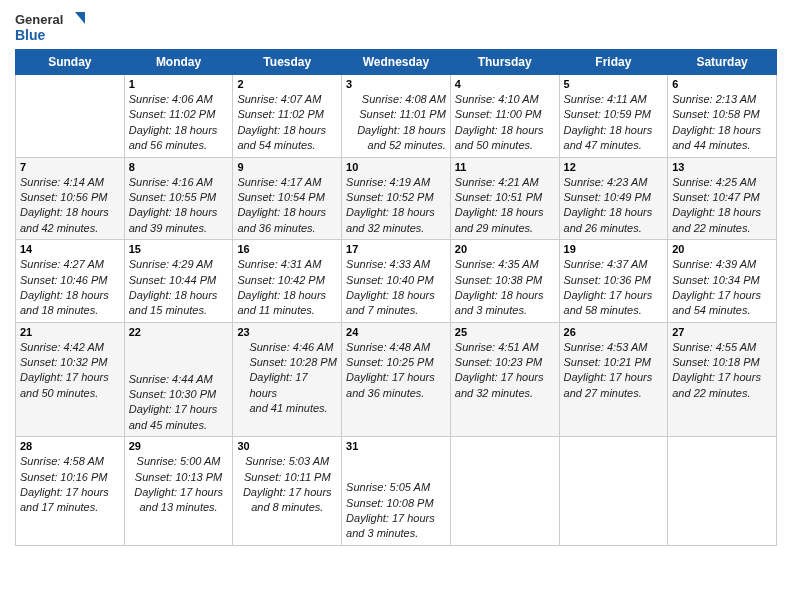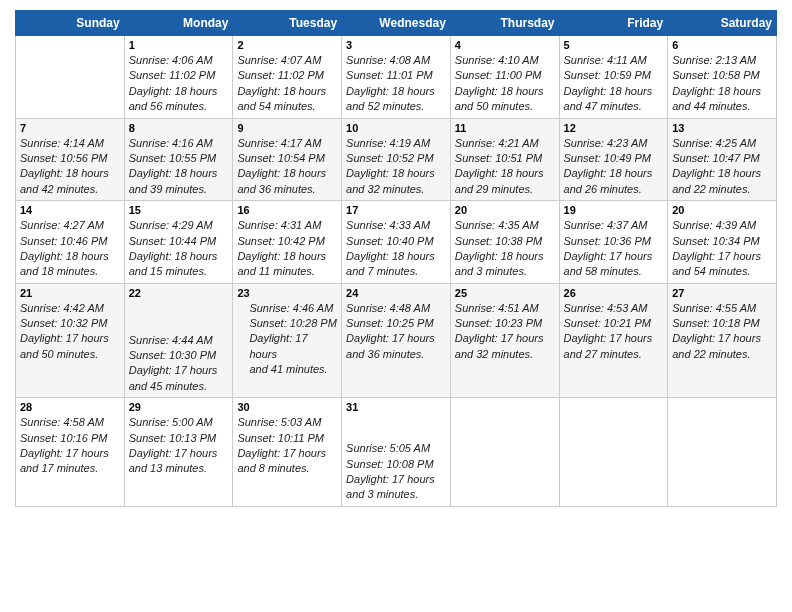--- a/index.html
+++ b/index.html
@@ -41,21 +41,21 @@
     }
     table {
       width: 100%;
       border-collapse: collapse;
       font-size: 10px;
     }
     thead tr th {
       background-color: #1a5fa8;
       color: #fff;
       padding: 5px 4px;
-      text-align: right;
+      text-align: center;
       font-size: 12px;
       font-weight: bold;
       border: 1px solid #1a5fa8;
     }
     tbody tr td {
       border: 1px solid #ccc;
       vertical-align: top;
       padding: 3px 4px;
       width: calc(100% / 7);
       min-height: 72px;
@@ -76,20 +76,33 @@
       font-size: 11px;
       line-height: 1.4;
       color: #222;
       font-style: italic;
     }
   </style>
 </head>
 <body>
 
 <div class="page">
+  <div class="header">
+    <div class="logo">
+    <svg width="70" height="35" viewBox="0 0 70 35" xmlns="http://www.w3.org/2000/svg">
+      <text x="0" y="14" font-size="13" font-weight="bold" font-family="Arial,sans-serif" fill="#333">General</text>
+      <text x="0" y="30" font-size="14" font-weight="bold" font-family="Arial,sans-serif" fill="#1a5fa8">Blue</text>
+      <polygon points="60,2 70,2 70,14" fill="#1a5fa8"></polygon>
+    </svg>
+  </div>
+    <div class="title-block">
+      <div class="month-year"></div>
+      <div class="location"></div>
+    </div>
+  </div>
 
   <table>
     <thead>
       <tr>
 
       <th>Sunday</th>
           <th>Monday</th>
           <th>Tuesday</th>
           <th>Wednesday</th>
           <th>Thursday</th>
@@ -109,21 +122,21 @@
           </td>
           <td>
             <span class="day-num">2</span>
             <div class="cell-content" style="white-space: pre-line;">Sunrise: 4:07 AM
 Sunset: 11:02 PM
 Daylight: 18 hours
 and 54 minutes.</div>
           </td>
           <td>
             <span class="day-num">3</span>
-            <div class="cell-content" style="white-space: pre-line;">Sunrise: 4:08 AM
+            <div class="cell-content" style="white-space: pre-line; text-align: right;">Sunrise: 4:08 AM
 Sunset: 11:01 PM
 Daylight: 18 hours
 and 52 minutes.</div>
           </td>
           <td>
             <span class="day-num">4</span>
             <div class="cell-content" style="white-space: pre-line;">Sunrise: 4:10 AM
 Sunset: 11:00 PM
 Daylight: 18 hours
 and 50 minutes.</div>
@@ -299,28 +312,28 @@
         <tr>
           <td>
             <span class="day-num">28</span>
             <div class="cell-content" style="white-space: pre-line;">Sunrise: 4:58 AM
 Sunset: 10:16 PM
 Daylight: 17 hours
 and 17 minutes.</div>
           </td>
           <td>
             <span class="day-num">29</span>
-            <div class="cell-content" style="white-space: pre-line;">Sunrise: 5:00 AM
+            <div class="cell-content" style="white-space: pre-line; text-align: center;">Sunrise: 5:00 AM
 Sunset: 10:13 PM
 Daylight: 17 hours
 and 13 minutes.</div>
           </td>
           <td>
             <span class="day-num">30</span>
-            <div class="cell-content" style="white-space: pre-line;">Sunrise: 5:03 AM
+            <div class="cell-content" style="white-space: pre-line; text-align: center;">Sunrise: 5:03 AM
 Sunset: 10:11 PM
 Daylight: 17 hours
 and 8 minutes.</div>
           </td>
           <td>
             <span class="day-num">31</span>
             <div class="cell-content" style="white-space: pre-line; margin-top: 28px;">Sunrise: 5:05 AM
 Sunset: 10:08 PM
 Daylight: 17 hours
 and 3 minutes.</div>

